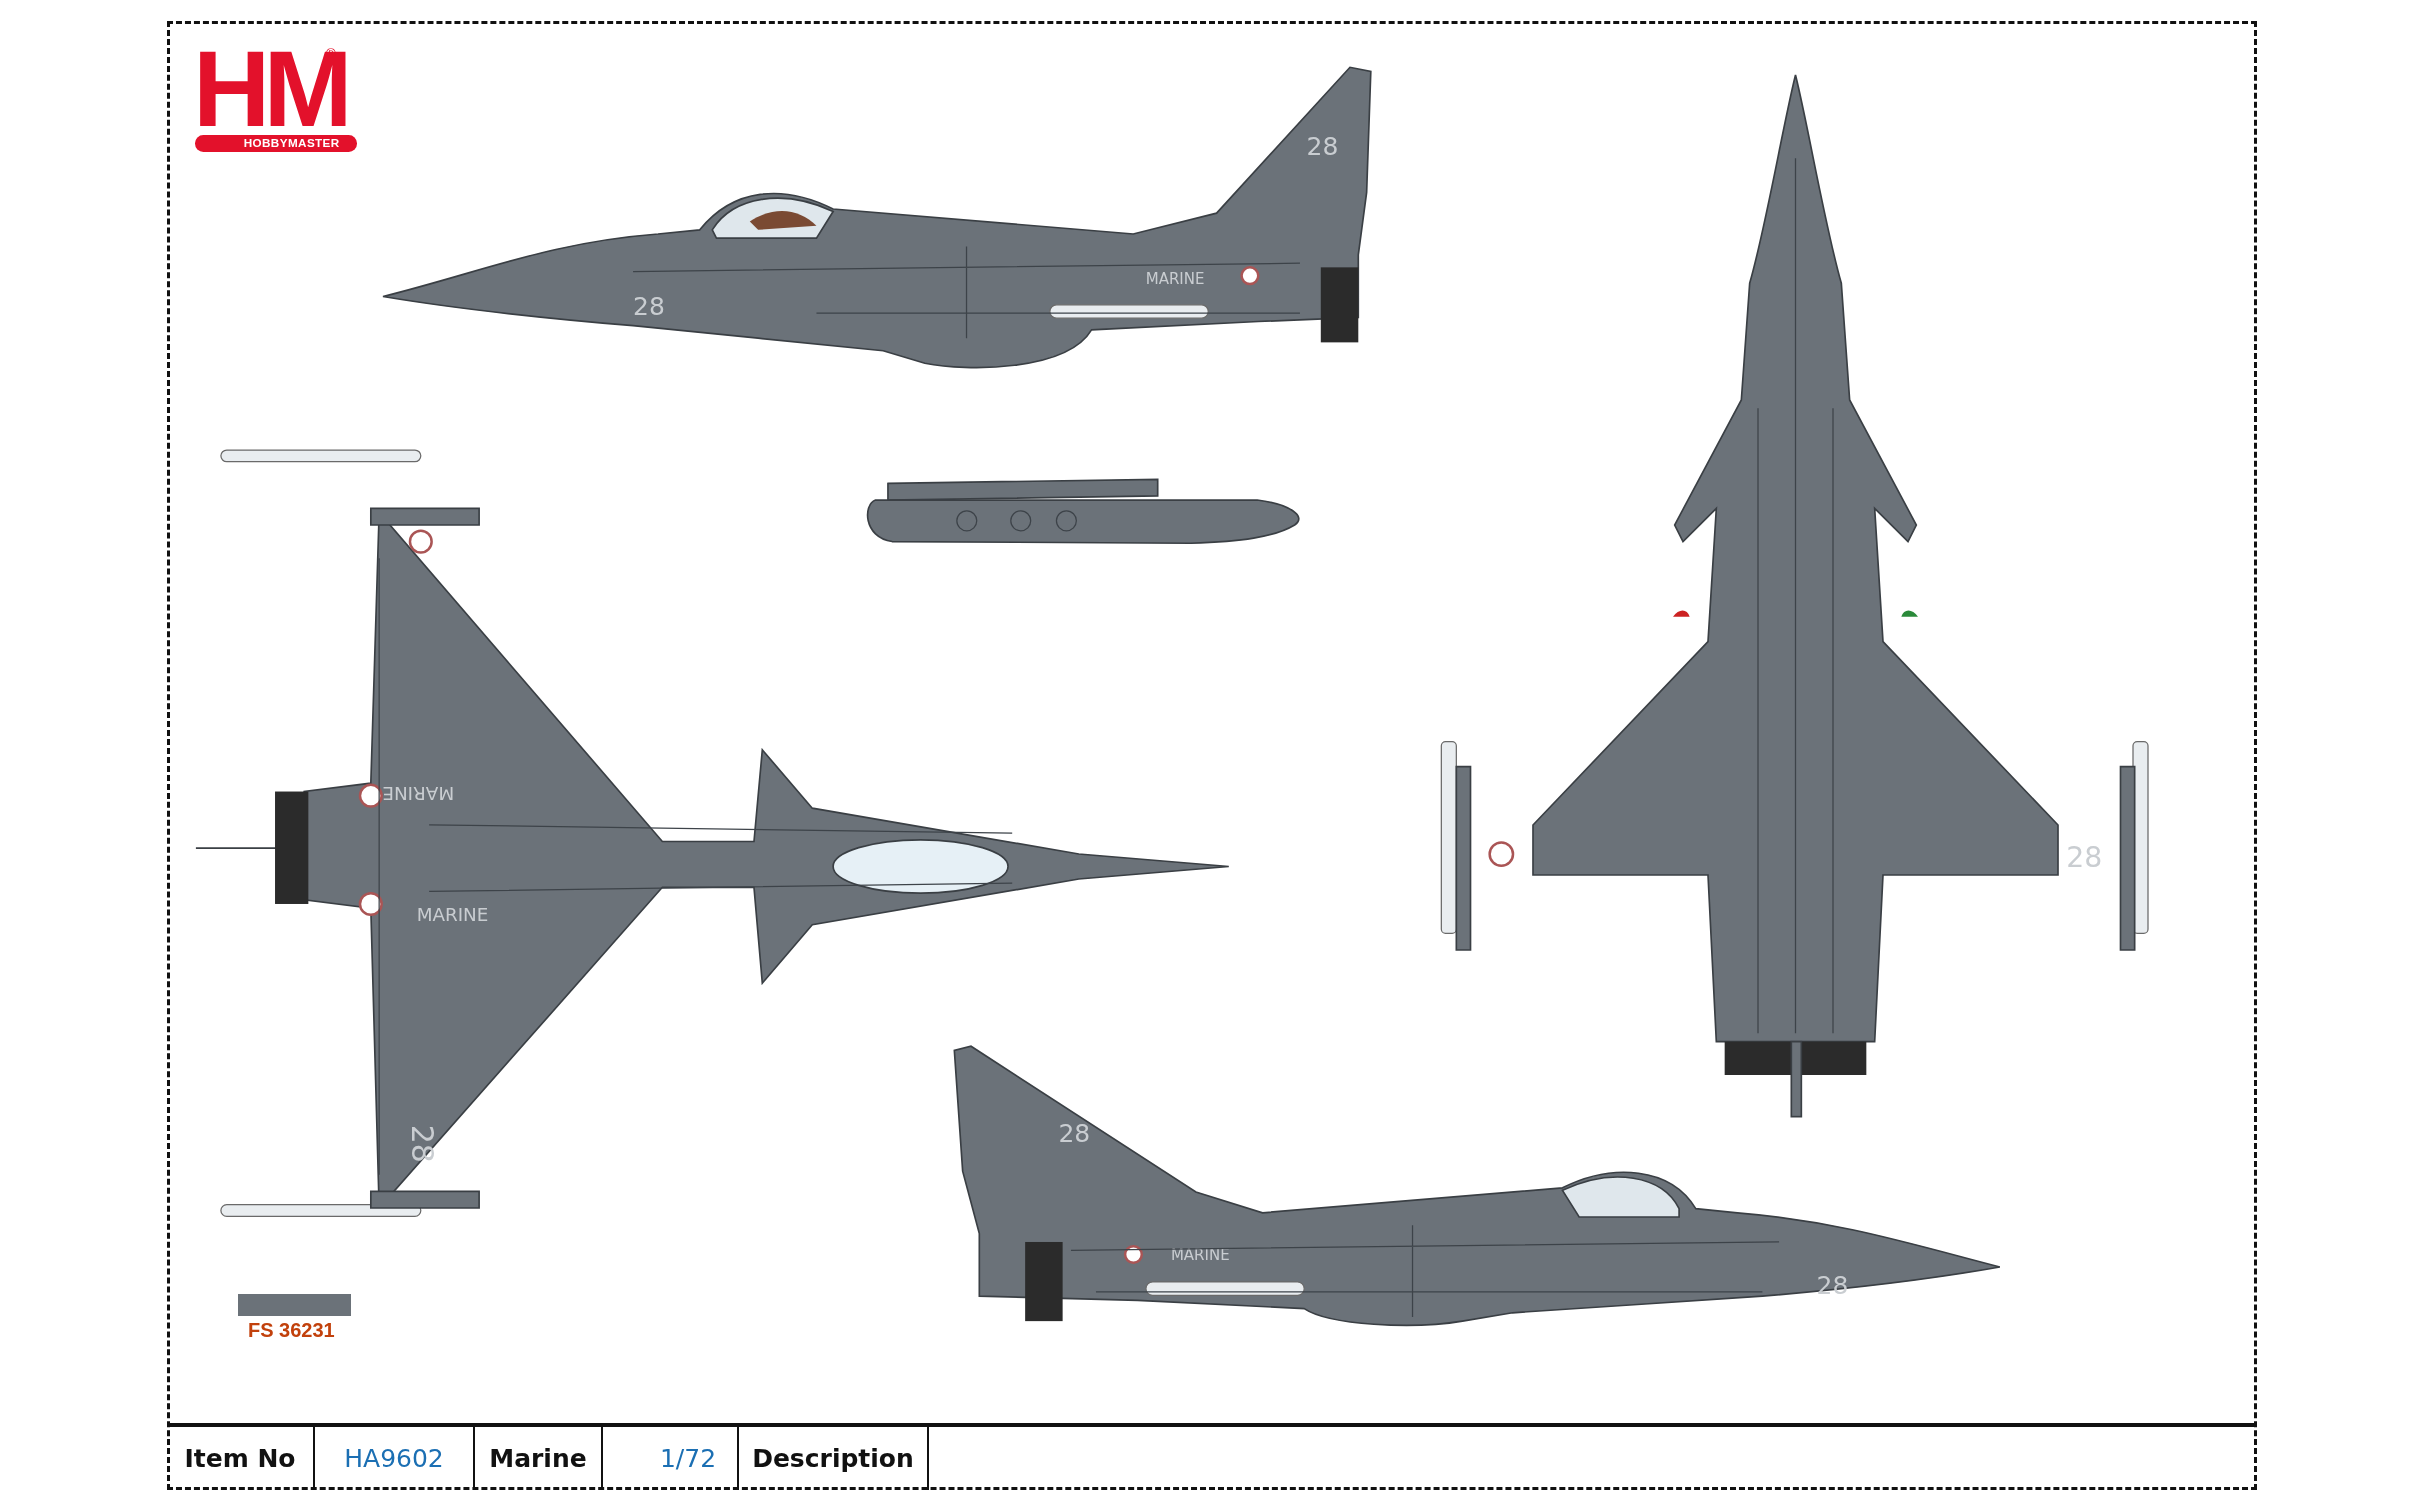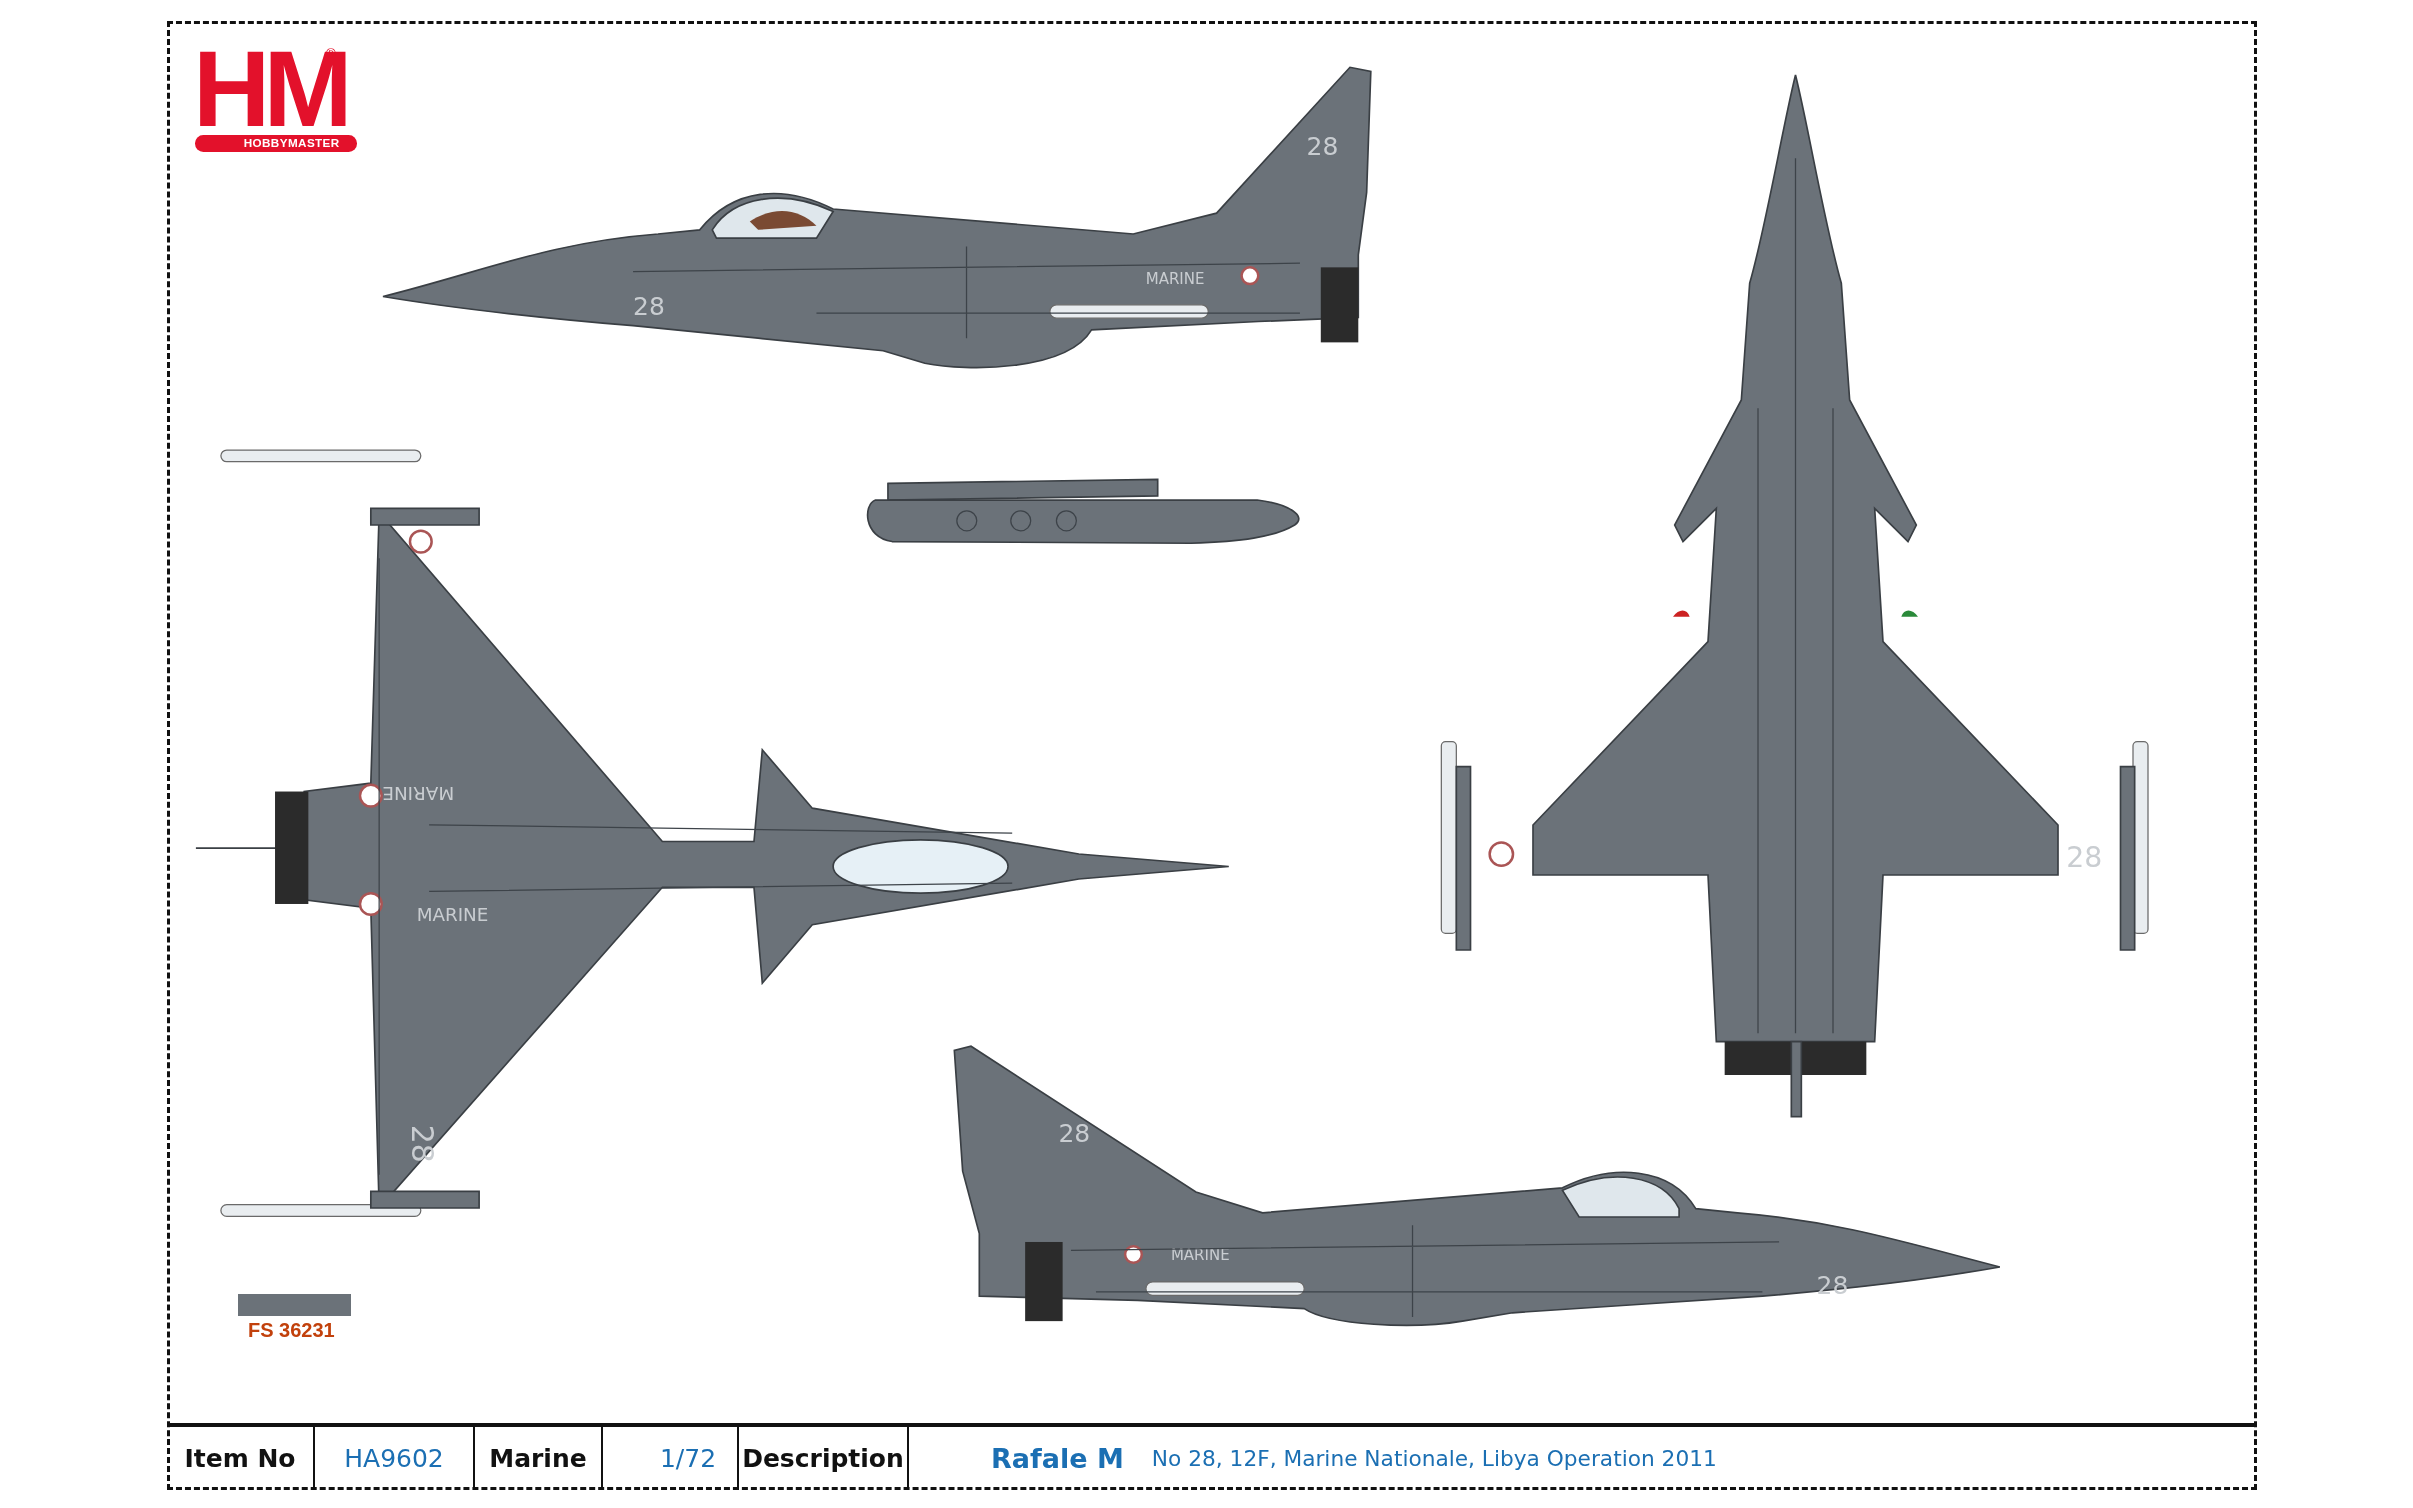--- a/index.html
+++ b/index.html
@@ -102,19 +102,15 @@
 </svg>
 
 <div class="swatch"></div>
 <div class="swatch-label">FS 36231</div>
 
 <div class="table">
   <div class="cell head" style="width:148px;text-align:right;">Item No</div>
   <div class="cell val" style="width:160px;">HA9602</div>
   <div class="cell head" style="width:128px;">Marine</div>
   <div class="cell val" style="width:136px;padding-left:36px;">1/72</div>
-  <div class="cell head" style="width:170px;">Description</div>
-  <div class="cell desc" style="flex:1;">
-    <span class="model">Rafale M</span>
-    <span class="detail">No 28, 12F, Marine Nationale, Libya Operation 2011</span>
-  </div>
+  <div class="cell head" style="width:190px;">Description</div>
 </div>
 
 
 </body></html>

